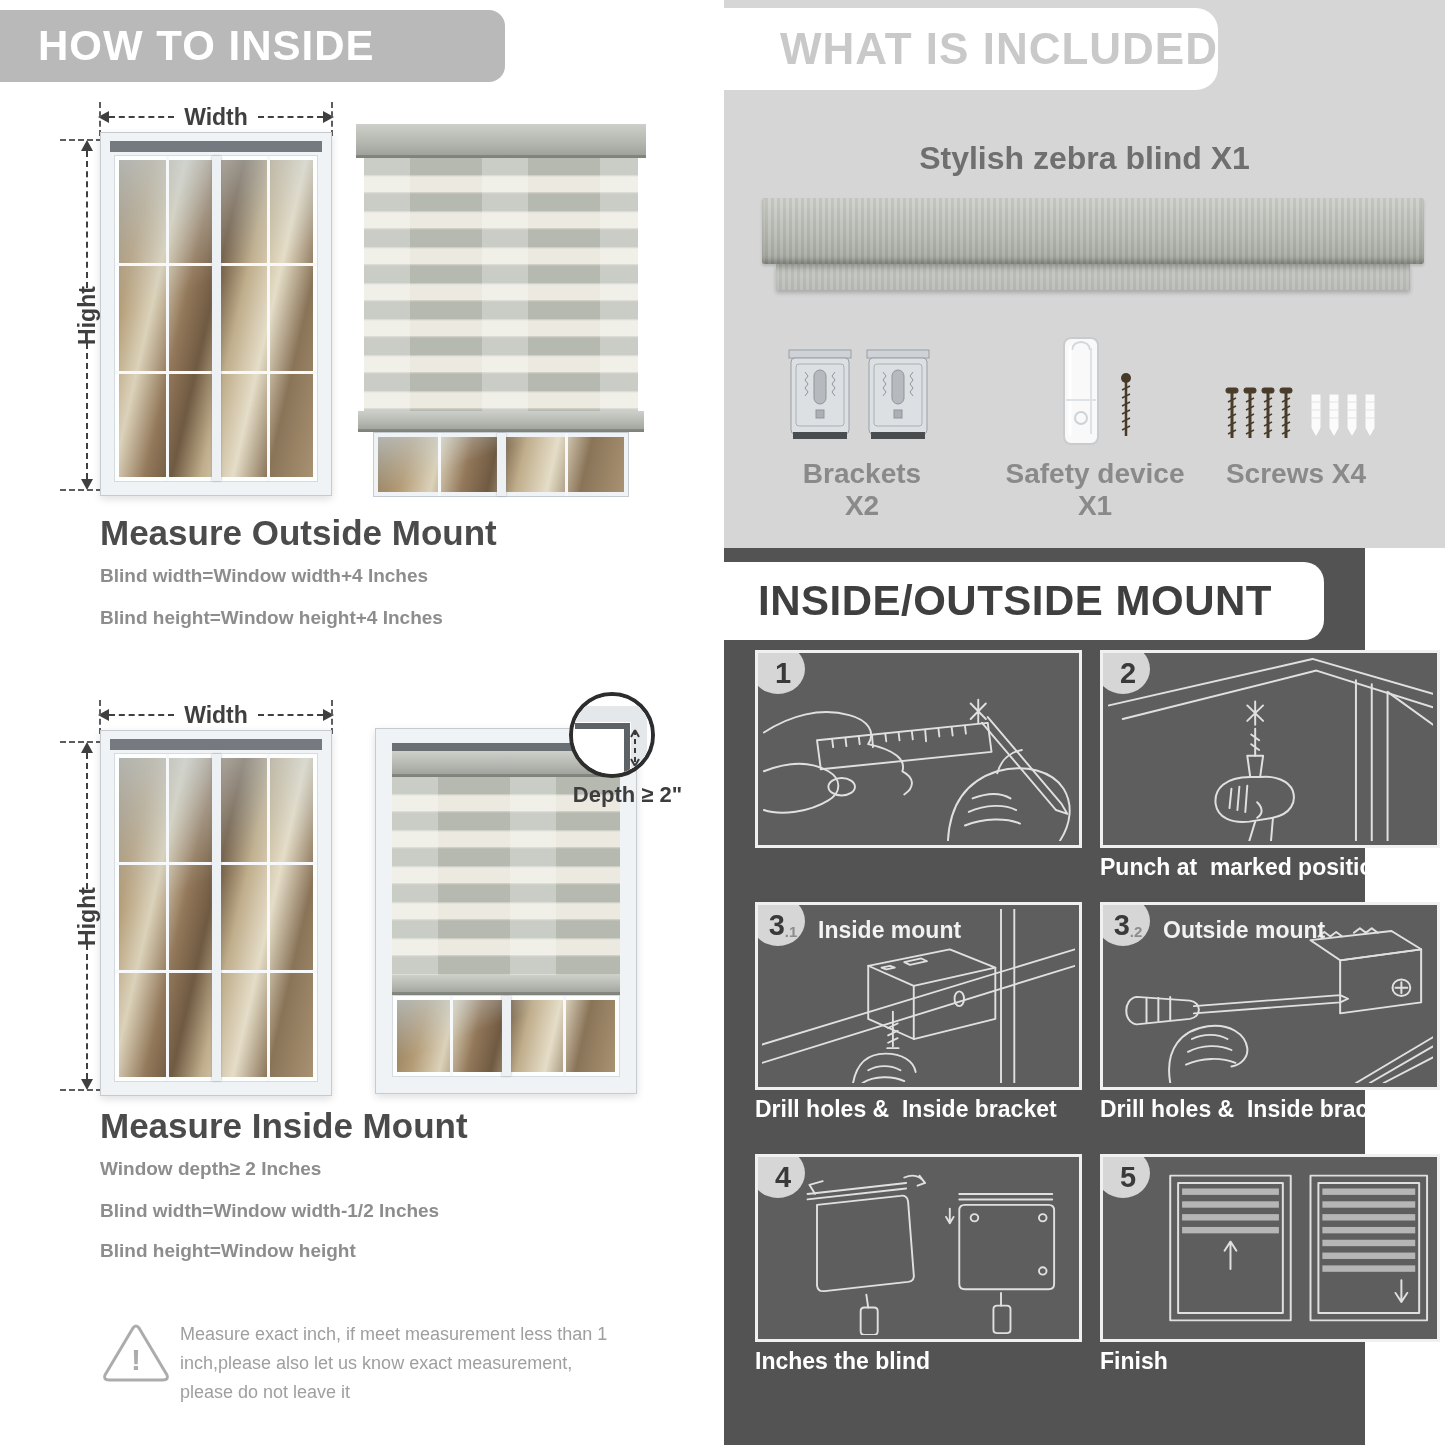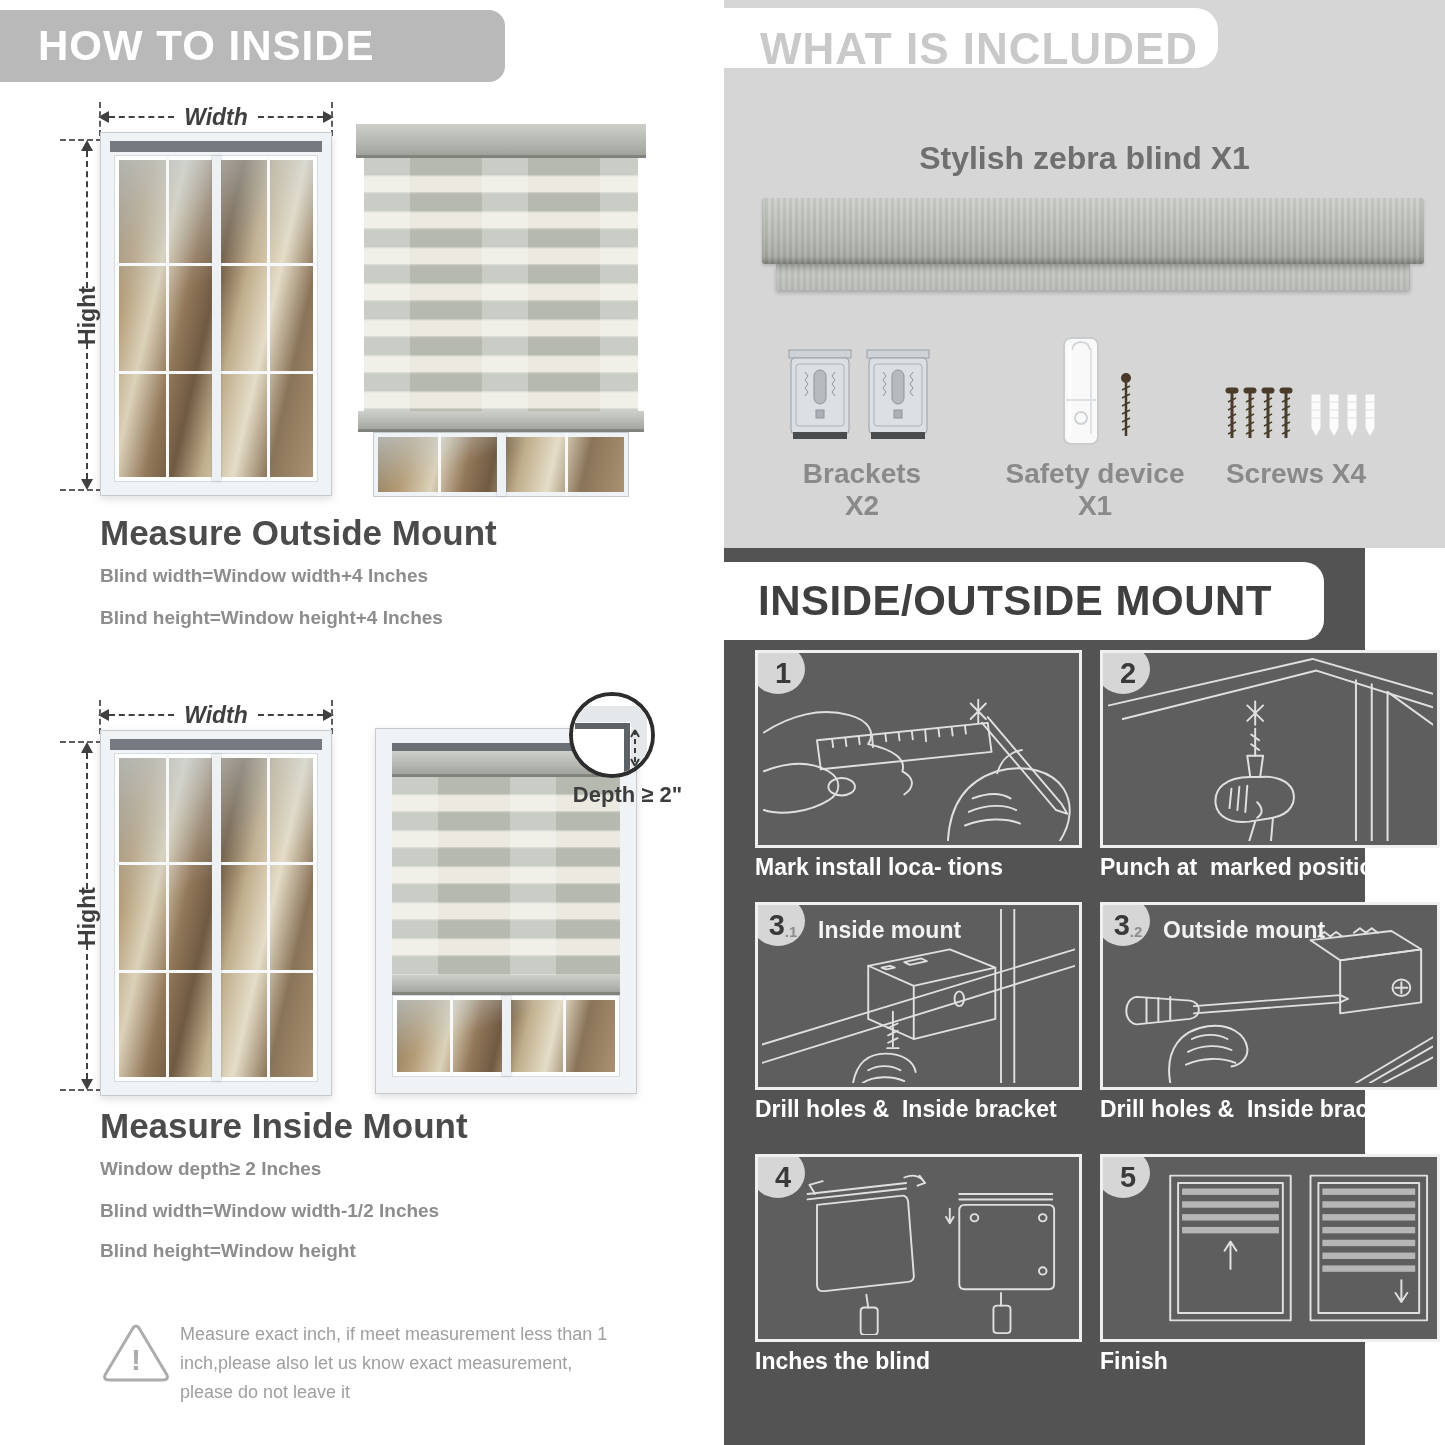--- a/index.html
+++ b/index.html
@@ -4,40 +4,40 @@
 <style>
   html,body{margin:0;padding:0;background:#ffffff;}
   .page{position:relative;width:1445px;height:1445px;background:#ffffff;overflow:hidden;
         font-family:"Liberation Sans","DejaVu Sans",sans-serif;}
   .abs{position:absolute;}
 
   
   .banner-left{left:0;top:10px;width:505px;height:72px;background:#b9b9b9;
     border-radius:0 16px 16px 0;color:#ffffff;font-size:42px;font-weight:bold;
     line-height:72px;padding-left:38px;letter-spacing:1px;box-sizing:border-box;}
-  .banner-incl{left:0;top:8px;width:494px;height:60px;background:#ffffff;
+  .banner-incl{left:0;top:8px;width:494px;height:82px;background:#ffffff;
     border-radius:0 22px 22px 0;color:#c9c9c9;font-size:44px;font-weight:bold;
-    line-height:82px;padding-left:36px;letter-spacing:1px;box-sizing:border-box;}
+    line-height:82px;padding-left:36px;letter-spacing:1px;box-sizing:border-box;text-align:right;}
   .banner-mount{left:0;top:14px;width:600px;height:78px;background:#ffffff;
     border-radius:0 20px 20px 0;color:#3f3f3f;font-size:42px;font-weight:bold;
     line-height:78px;padding-left:34px;letter-spacing:.5px;box-sizing:border-box;}
 
   
   .h1{font-size:35px;font-weight:bold;color:#4b4b4b;}
   .sub{font-size:19px;font-weight:bold;color:#8d8d8d;}
   .warn-text{font-size:18px;color:#9f9f9f;line-height:29px;}
   .meas-label{font-size:23px;font-weight:bold;color:#3f3f3f;}
   .depth-label{font-size:22px;font-weight:bold;color:#3d3d3d;}
   .prod-label{font-size:32px;font-weight:bold;color:#6f6f6f;text-align:center;}
   .item-label{font-size:28px;font-weight:bold;color:#8a8a8a;text-align:center;}
   .cap{font-size:23px;font-weight:bold;color:#ffffff;white-space:pre-wrap;}
   .panel-title{font-size:23px;font-weight:bold;color:#f2f2f2;}
 
   
-  .h-meas{display:flex;align-items:center;height:22px;font-style:italic;}
+  .h-meas{display:flex;align-items:center;height:22px;}
   .h-meas .dash{flex:1;height:0;border-top:2px dashed #3f3f3f;}
   .h-meas .lbl{margin:0 10px;}
   .arr-l{width:0;height:0;border-top:6px solid transparent;border-bottom:6px solid transparent;border-right:11px solid #3f3f3f;}
   .arr-r{width:0;height:0;border-top:6px solid transparent;border-bottom:6px solid transparent;border-left:11px solid #3f3f3f;}
   .v-meas{display:flex;flex-direction:column;align-items:center;width:22px;}
   .v-meas .dash{flex:1;width:0;border-left:2px dashed #3f3f3f;}
   .arr-u{width:0;height:0;border-left:6px solid transparent;border-right:6px solid transparent;border-bottom:11px solid #3f3f3f;}
   .arr-d{width:0;height:0;border-left:6px solid transparent;border-right:6px solid transparent;border-top:11px solid #3f3f3f;}
   .v-meas .lbl{transform:rotate(-90deg);white-space:nowrap;margin:14px 0;}
   .guide-v{border-left:2px dashed #5a5e63;width:0;}
@@ -316,21 +316,20 @@
             <path d="M214,174 C234,166 258,166 272,172"></path>
             <path d="M248,120 C252,106 262,98 274,96"></path>
           </g>
         </svg>
       </div>
       <div class="badge">
           <span>1</span>
           <span class="sub"></span>
         </div>
     </div>
-    <div class="abs cap" style="left:31px;top:306px;width:327px;">Mark install loca- tions</div>
 
     <div class="panel" style="left:376px;top:102px;width:340px;height:198px;">
       <div class="art">
         <svg viewBox="0 0 330 190" preserveAspectRatio="none">
           <g class="lineart">
             <path d="M2,50 L208,2 M208,2 L330,38"></path>
             <path d="M16,64 L212,14 M212,14 L330,52"></path>
             <path d="M252,24 L252,190 M268,28 L268,190"></path>
             <path d="M330,70 L284,36 M284,36 L284,190"></path>
             <path d="M142,50 L158,66 M158,50 L142,66 M150,46 L150,70"></path>

